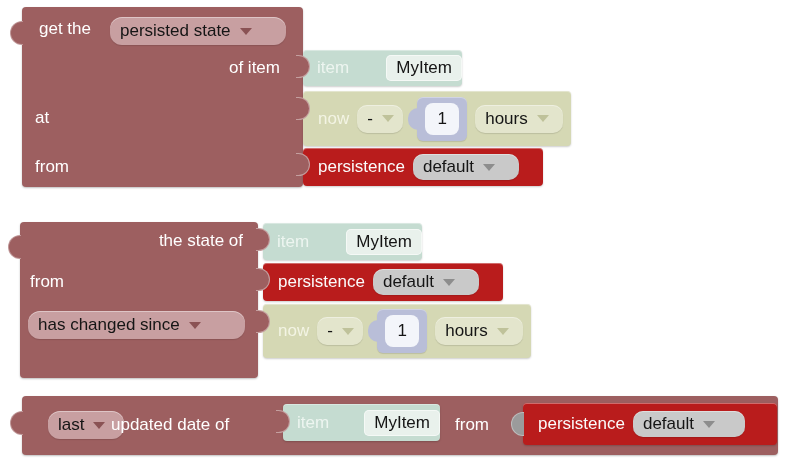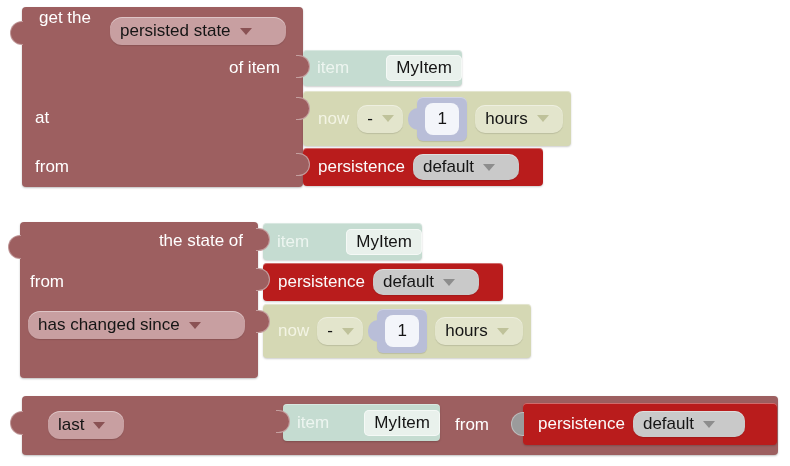--- a/index.html
+++ b/index.html
@@ -57,21 +57,21 @@
   .num-field { width: 34px; height: 32px; border-radius: 8px; background: #f3f5fa;
              display: flex; align-items: center; justify-content: center; font-size: 17px; color: #151515; }
 </style>
 </head>
 <body>
 
 <div class="canvas">
 
   <div class="blk maroon main" style="left:22px;top:7px;width:281px;height:180px">
     <div class="tab-out" style="top:14px"></div>
-    <div class="m-lbl" style="left:17px;top:1px">get the</div>
+    <div class="m-lbl" style="left:17px;top:12px">get the</div>
     <div class="dd dd-pink" style="position:absolute;left:88px;top:10px;width:176px">
       <span>persisted state</span>
       <span class="arrow arrow-pink"></span>
     </div>
     <div class="m-lbl" style="right:23px;top:51px">of item</div>
     <div class="m-lbl" style="left:13px;top:101px">at</div>
     <div class="m-lbl" style="left:13px;top:150px">from</div>
   </div>
 
   <div class="blk child teal" style="left:303px;top:50px;width:159px;height:36px">
@@ -147,20 +147,21 @@
       <span class="arrow arrow-olive"></span>
     </span>
   </div>
 
   <div class="blk maroon main" style="left:22px;top:396px;width:756px;height:59px">
     <div class="tab-out" style="top:15px"></div>
     <div class="dd dd-pink" style="position:absolute;left:26px;top:15px;width:76px">
       <span>last</span>
       <span class="arrow arrow-pink"></span>
     </div>
+    <div class="m-lbl" style="left:89px;top:19px">updated date of</div>
 
     <div class="blk child teal" style="left:261px;top:8px;width:157px;height:37px">
       <span class="knob-in" style="top:6px"></span>
       <span class="child-label">item</span>
       <span class="field">MyItem</span>
     </div>
 
     <div class="m-lbl" style="left:433px;top:19px">from</div>
 
     <div class="blk child gray" style="left:501px;top:7px;width:254px;height:42px;padding-left:15px">

